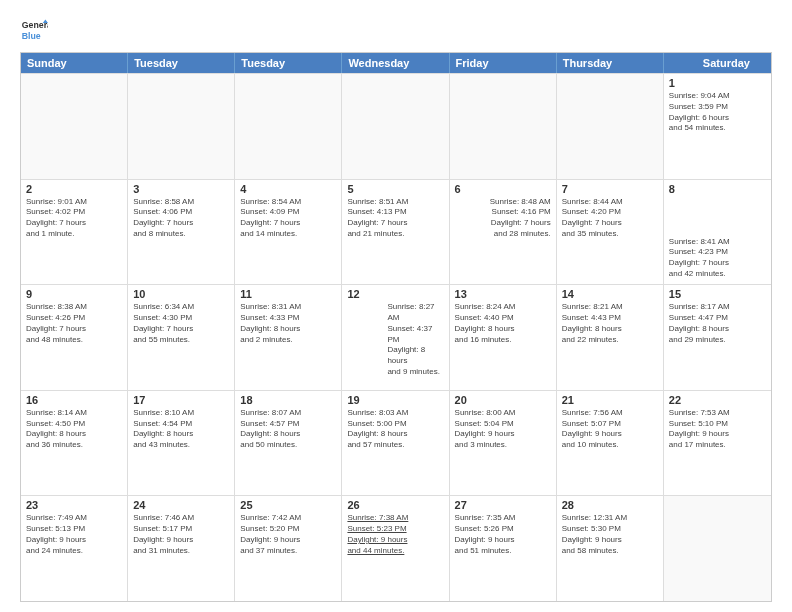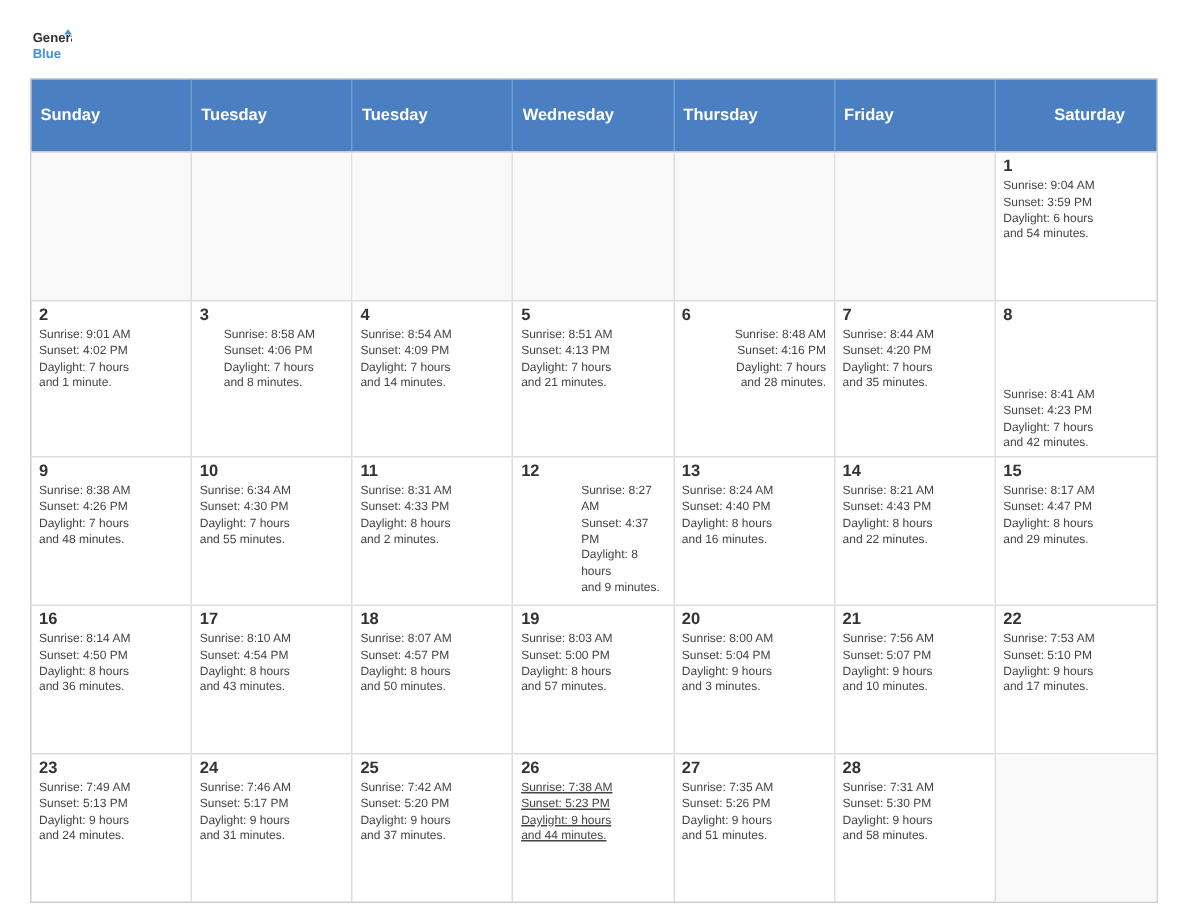--- a/index.html
+++ b/index.html
@@ -62,21 +62,21 @@
     }
     .cal-header {
       display: grid;
       grid-template-columns: repeat(7, 1fr);
       background: #4a7fc1;
     }
     .cal-header-cell {
       color: #fff;
       font-size: 11px;
       font-weight: bold;
-      padding: 18px 6px;
+      padding: 4px 6px;
       text-align: left;
       border-right: 1px solid #6a9fd1;
     }
     .cal-header-cell:last-child {
       border-right: none;
       margin-left: 33px;
     }
     .cal-body {
       flex: 1;
       display: flex;
@@ -138,22 +138,22 @@
       <div class="subtitle"></div>
     </div>
   </div>
 
   <div class="calendar">
     <div class="cal-header">
     <div class="cal-header-cell">Sunday</div>
         <div class="cal-header-cell">Tuesday</div>
         <div class="cal-header-cell">Tuesday</div>
         <div class="cal-header-cell">Wednesday</div>
+        <div class="cal-header-cell">Friday</div>
         <div class="cal-header-cell">Thursday</div>
-        <div class="cal-header-cell">Friday</div>
         <div class="cal-header-cell">Saturday</div>
       </div>
     <div class="cal-body">
     <div class="cal-row">
           <div class="cal-cell empty"></div>
           <div class="cal-cell empty"></div>
           <div class="cal-cell empty"></div>
           <div class="cal-cell empty"></div>
           <div class="cal-cell empty"></div>
           <div class="cal-cell empty"></div>
@@ -168,21 +168,21 @@
         <div class="cal-row">
           <div class="cal-cell">
             <div class="day-num">2</div>
             <div class="day-info" style="white-space: pre-line;">Sunrise: 9:01 AM
 Sunset: 4:02 PM
 Daylight: 7 hours
 and 1 minute.</div>
           </div>
           <div class="cal-cell">
             <div class="day-num">3</div>
-            <div class="day-info" style="white-space: pre-line; margin-left: 16px;">Sunrise: 8:58 AM
+            <div class="day-info" style="white-space: pre-line;">Sunrise: 8:58 AM
 Sunset: 4:06 PM
 Daylight: 7 hours
 and 8 minutes.</div>
           </div>
           <div class="cal-cell">
             <div class="day-num">4</div>
             <div class="day-info" style="white-space: pre-line;">Sunrise: 8:54 AM
 Sunset: 4:09 PM
 Daylight: 7 hours
 and 14 minutes.</div>
@@ -349,21 +349,21 @@
           </div>
           <div class="cal-cell">
             <div class="day-num">27</div>
             <div class="day-info" style="white-space: pre-line;">Sunrise: 7:35 AM
 Sunset: 5:26 PM
 Daylight: 9 hours
 and 51 minutes.</div>
           </div>
           <div class="cal-cell">
             <div class="day-num">28</div>
-            <div class="day-info" style="white-space: pre-line;">Sunrise: 7:31 AM
+            <div class="day-info" style="white-space: pre-line;">Sunrise: 12:31 AM
 Sunset: 5:30 PM
 Daylight: 9 hours
 and 58 minutes.</div>
           </div>
           <div class="cal-cell empty"></div>
         </div>
       </div>
   </div>
 </div>
 

